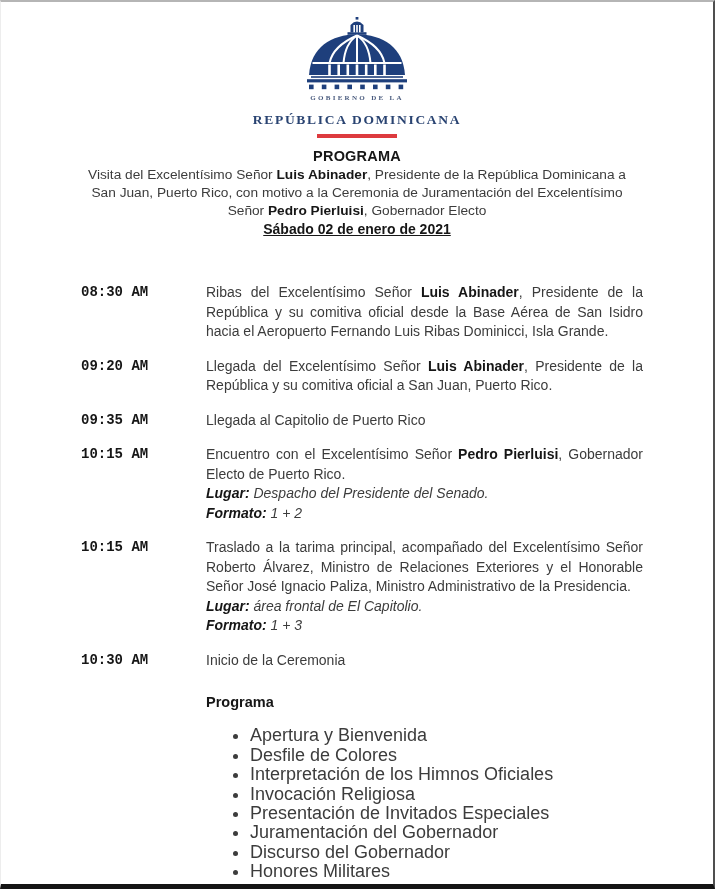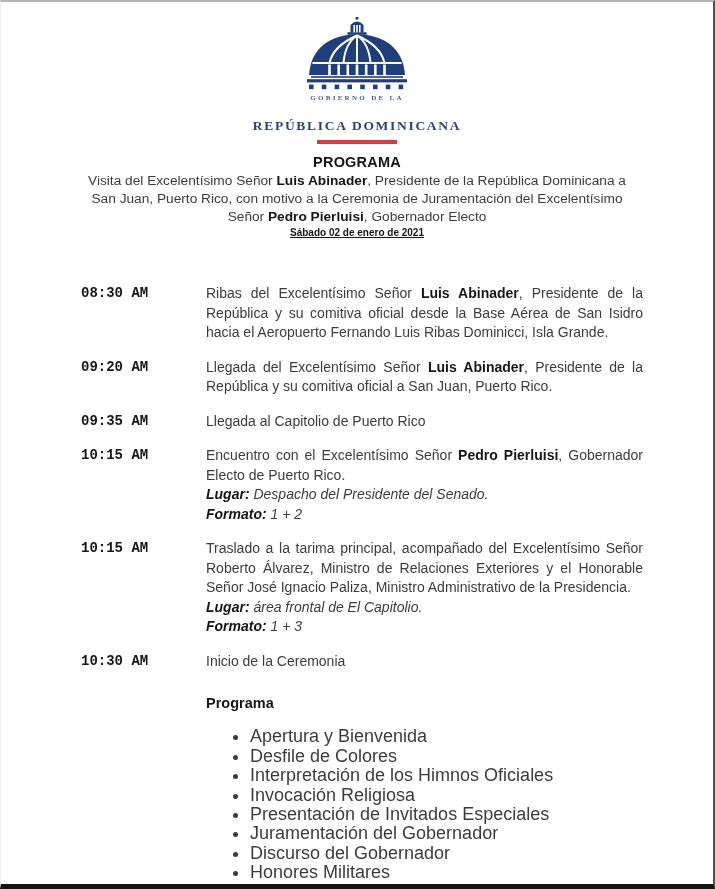--- a/index.html
+++ b/index.html
@@ -29,41 +29,41 @@
   .org-line1{
     font-family:"Liberation Serif", serif;
     font-size:7px; font-weight:700;
     letter-spacing:2.3px; color:#4a5b7e;
     margin-top:3px;
   }
   .org-line2{
     font-family:"Liberation Serif", serif;
     font-size:13.5px; font-weight:600;
     letter-spacing:1.7px; color:var(--wordmark);
-    margin-top:16px;
+    margin-top:10px;
   }
   .red-bar{ width:80px; height:4px; background:var(--red); margin:6px auto 0; }
   
   .doc-title{
     margin:10px 0 2px;
     text-align:center;
     font-size:14.5px; font-weight:bold;
     color:var(--ink-strong);
     letter-spacing:0.2px;
   }
   .intro{
     margin:2px 76px 0;
     text-align:center;
     font-size:13.7px; line-height:17.8px;
   }
   .intro b, .desc b, .time, .program-heading{ color:var(--ink-strong); }
   .event-date{
     margin-top:2px;
     text-align:center;
-    font-size:10px; font-weight:bold;
+    font-size:14px; font-weight:bold;
     text-decoration:underline;
     color:var(--ink-strong);
   }
   
   .schedule{ margin-top:46px; padding:0 70px 0 80px; }
   .entry{ display:flex; margin-bottom:15px; }
   .time{ flex:none; width:125px; font-size:14px; font-weight:bold; line-height:19.5px;font-family:Liberation Mono, monospace; }
   .desc{ flex:1; font-size:14px; line-height:19.5px; text-align:justify; }
   .desc .meta{ font-style:italic; text-align:left; }
   .desc .meta b{ font-style:italic;margin-top:14px; }

